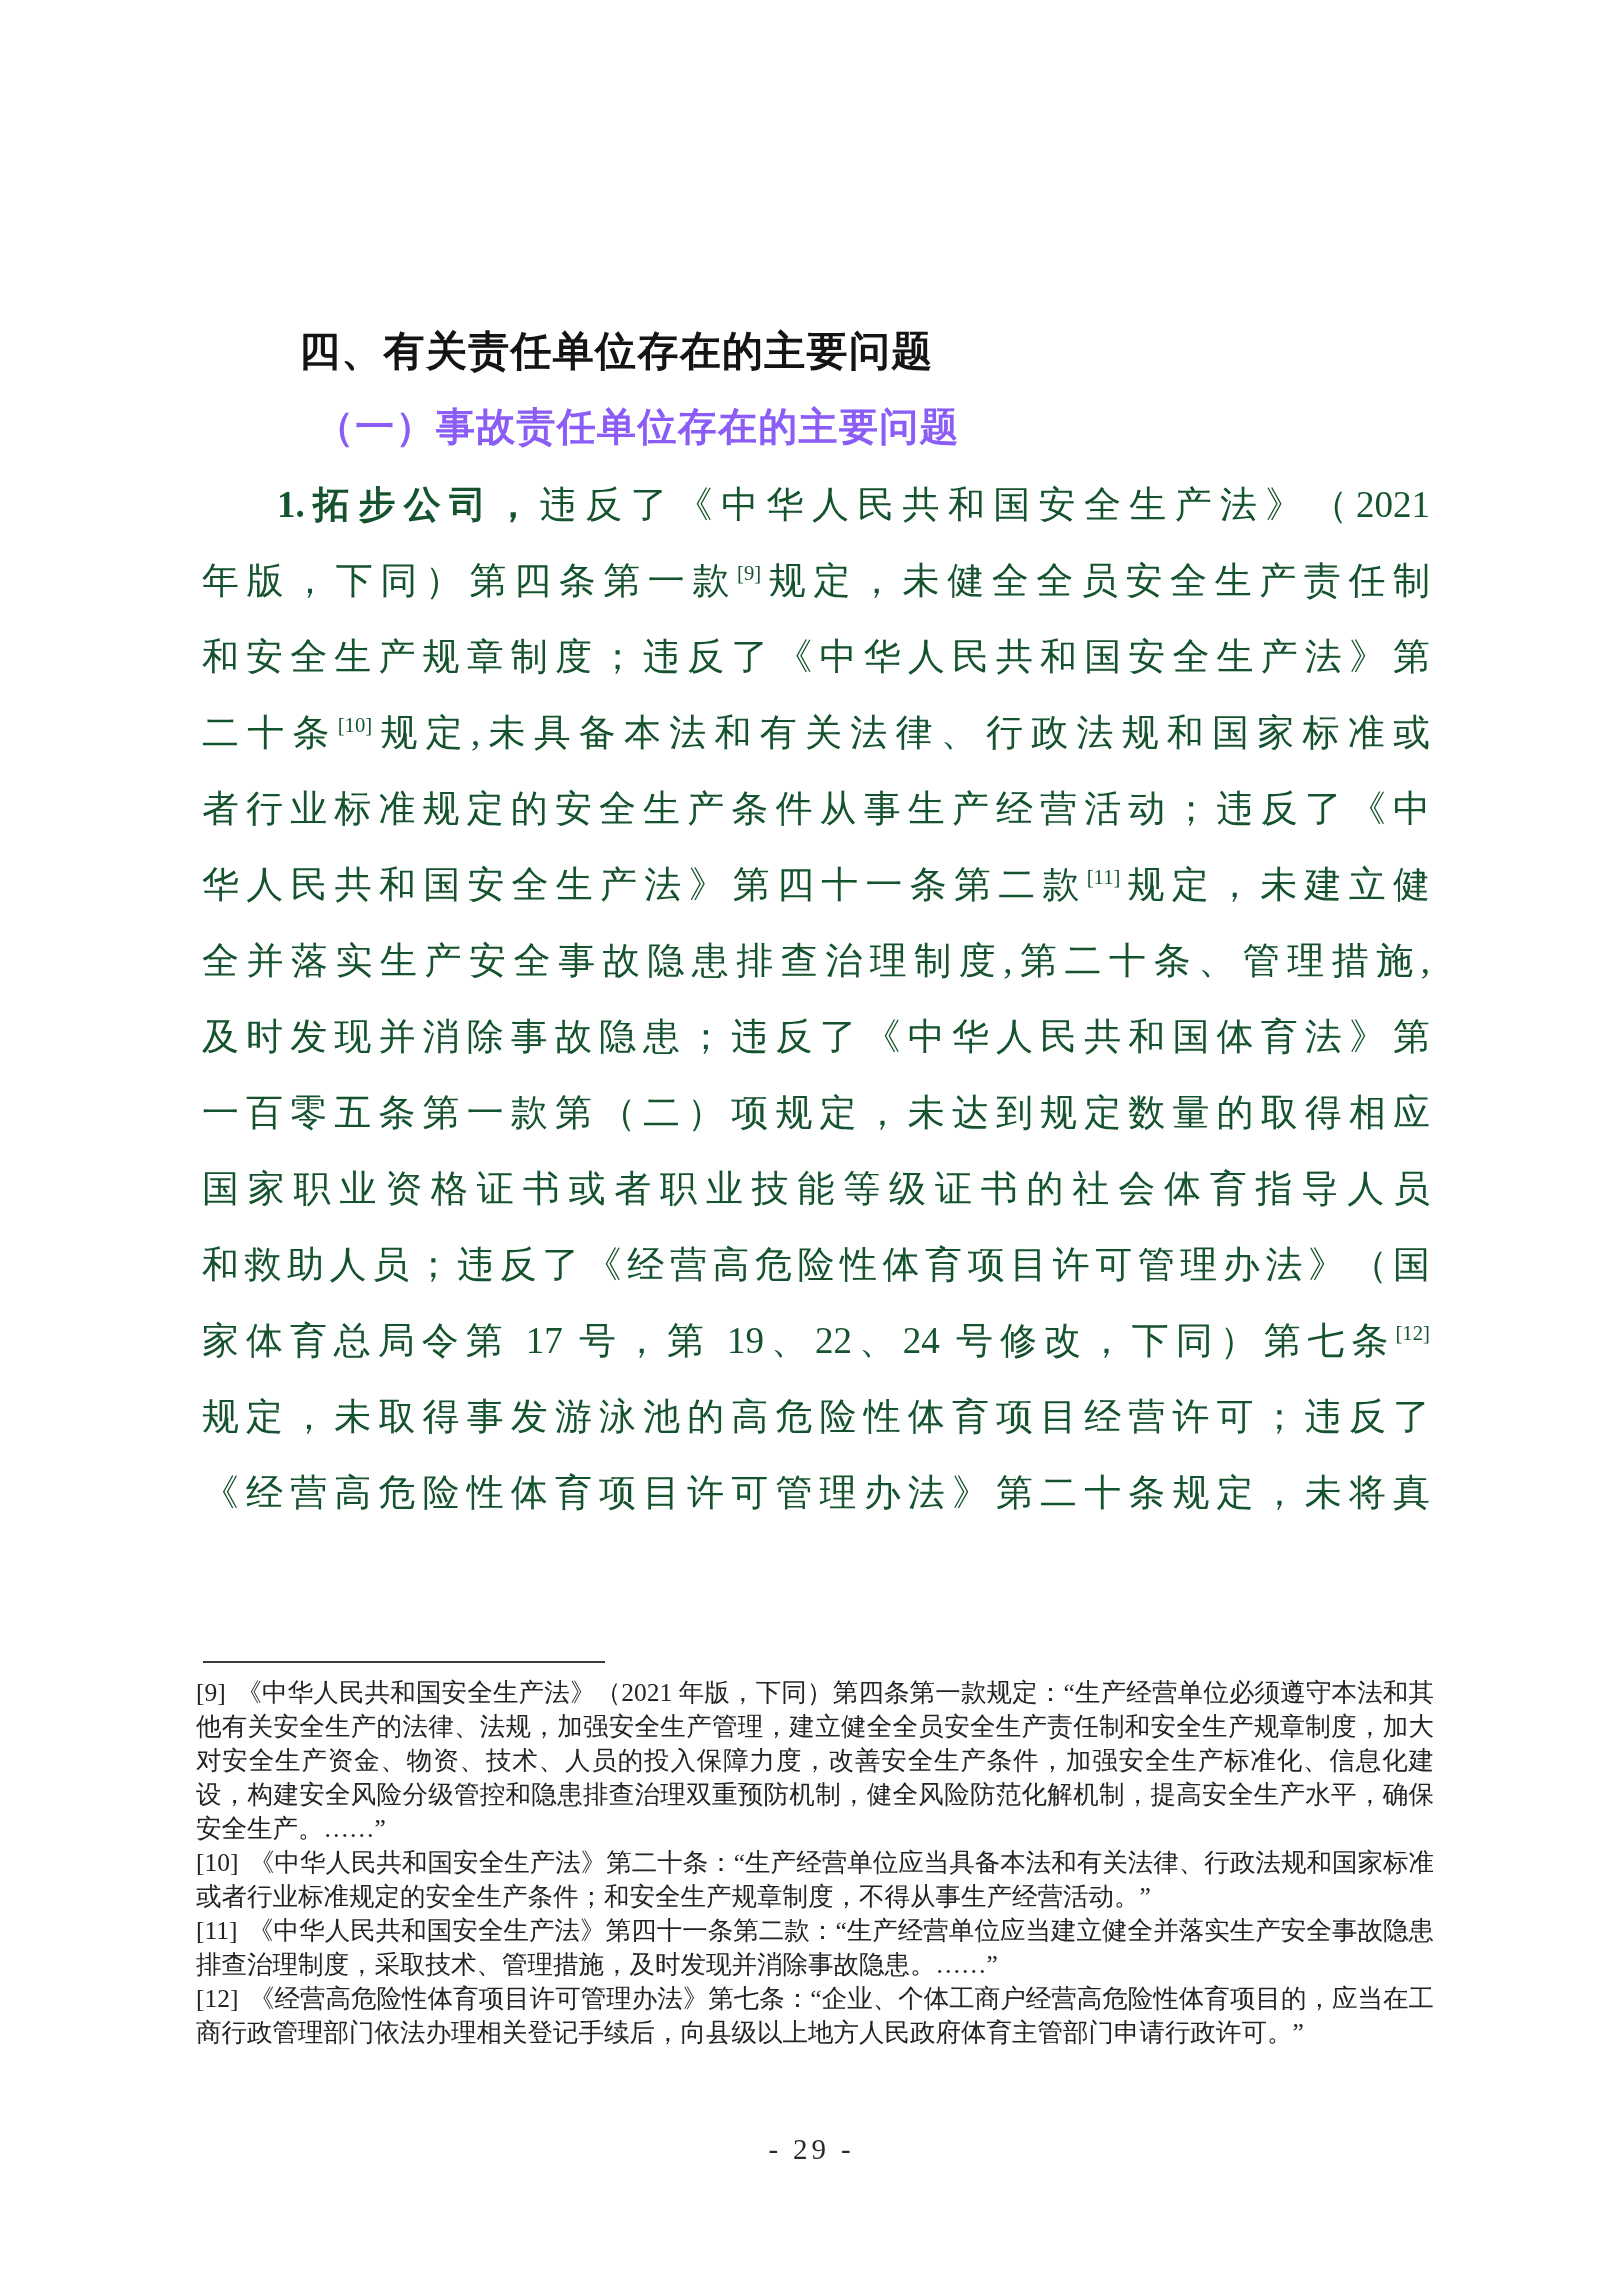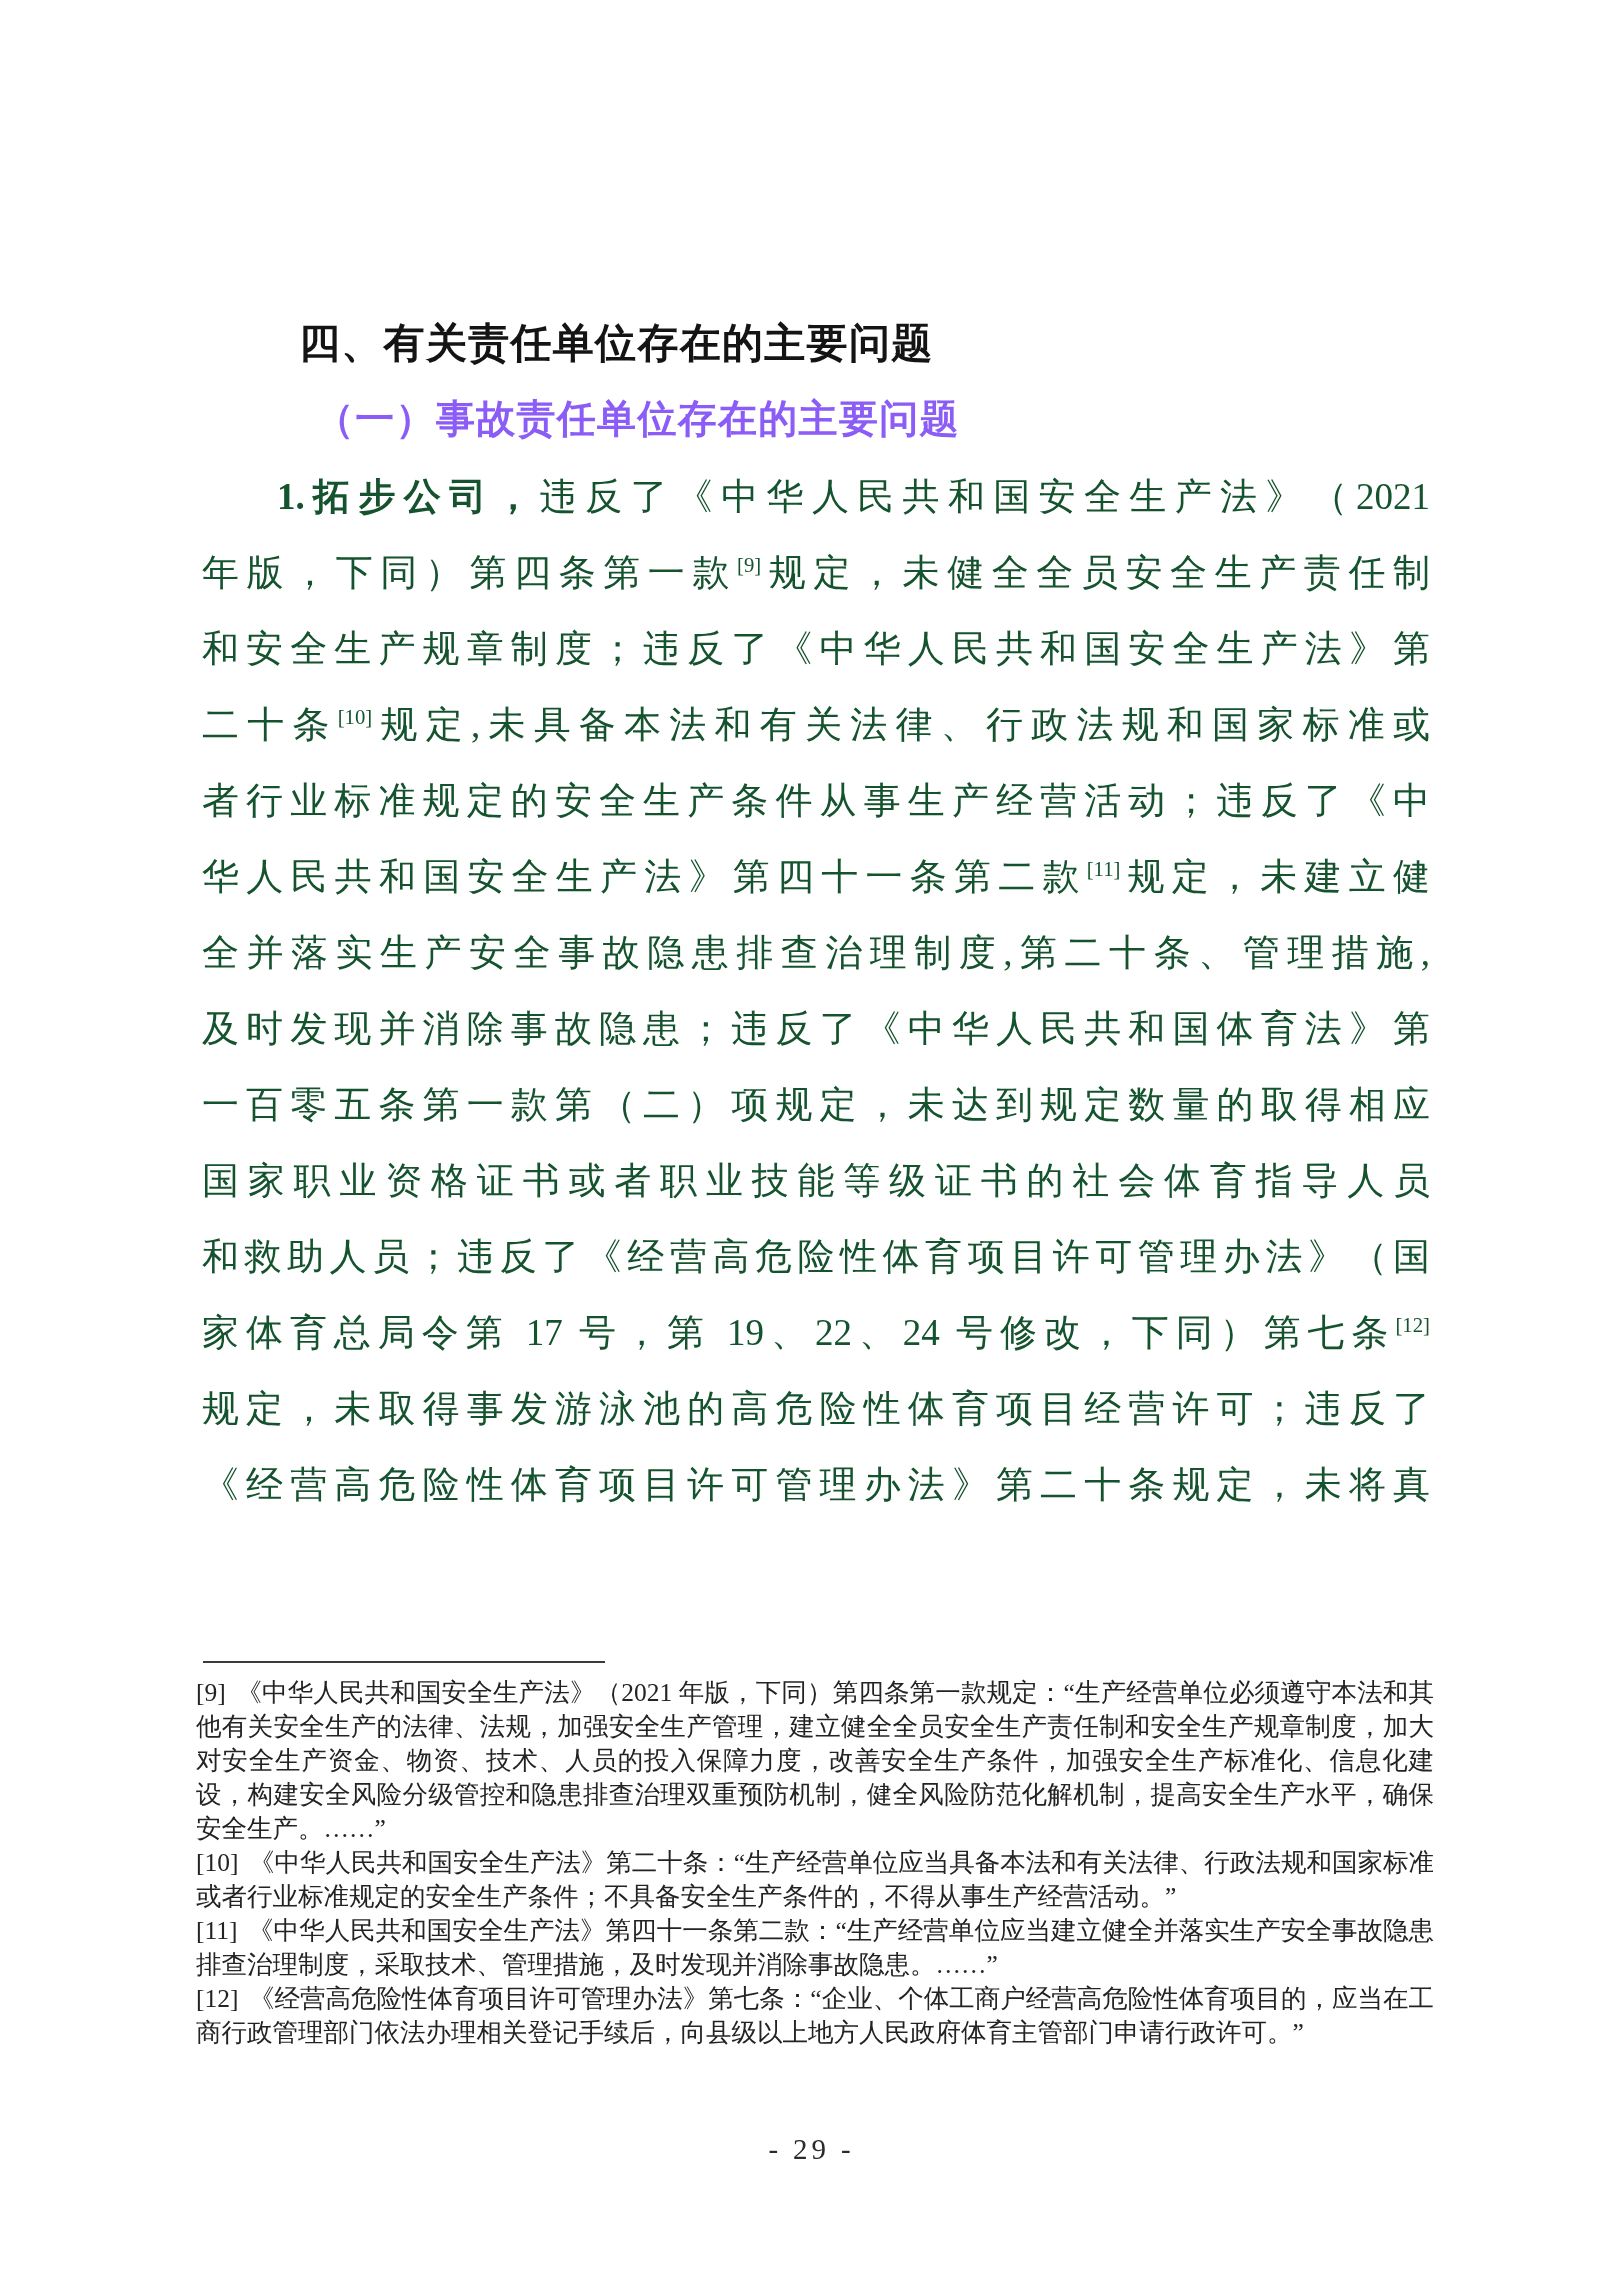--- a/index.html
+++ b/index.html
@@ -9,21 +9,21 @@
     width: 1623px;
     height: 2295px;
     background: #ffffff;
     color: #1b1b1b;
     font-family: "Liberation Serif", serif;
     overflow: hidden;
   }
   .content {
     position: absolute;
     left: 202px;
-    top: 306px;
+    top: 314px;
     width: 1228px;
   }
   .section-heading {
     font-family: "Liberation Sans", sans-serif;
     font-size: 41px;
     font-weight: 700;
     line-height: 75px;
     padding-left: 97px;
     letter-spacing: 1.3px;
     color: #141414;
@@ -110,20 +110,20 @@
         <div class="body-line"><span>家体育总局令第 17 号，第 19、22、24 号修改，下同）第七条</span><sup class="fn-ref">[12]</sup></div>
         <div class="body-line"><span>规定，未取得事发游泳池的高危险性体育项目经营许可；违反了</span></div>
         <div class="body-line"><span>《经营高危险性体育项目许可管理办法》第二十条规定，未将真</span></div>
       </div>
   </div>
 
   <div class="footnote-sep"></div>
 
   <div class="footnotes">
       <p class="footnote"><span class="fn-marker">[9]</span><span>《中华人民共和国安全生产法》（2021 年版，下同）第四条第一款规定：“生产经营单位必须遵守本法和其他有关安全生产的法律、法规，加强安全生产管理，建立健全全员安全生产责任制和安全生产规章制度，加大对安全生产资金、物资、技术、人员的投入保障力度，改善安全生产条件，加强安全生产标准化、信息化建设，构建安全风险分级管控和隐患排查治理双重预防机制，健全风险防范化解机制，提高安全生产水平，确保安全生产。……”</span></p>
-      <p class="footnote"><span class="fn-marker">[10]</span><span>《中华人民共和国安全生产法》第二十条：“生产经营单位应当具备本法和有关法律、行政法规和国家标准或者行业标准规定的安全生产条件；不具备安全生产条件的，不得从事生产经营活动。”</span></p>
+      <p class="footnote"><span class="fn-marker">[10]</span><span>《中华人民共和国安全生产法》第二十条：“生产经营单位应当具备本法和有关法律、行政法规和国家标准或者行业标准规定的安全生产条件；和安全生产规章制度，不得从事生产经营活动。”</span></p>
       <p class="footnote"><span class="fn-marker">[11]</span><span>《中华人民共和国安全生产法》第四十一条第二款：“生产经营单位应当建立健全并落实生产安全事故隐患排查治理制度，采取技术、管理措施，及时发现并消除事故隐患。……”</span></p>
       <p class="footnote"><span class="fn-marker">[12]</span><span>《经营高危险性体育项目许可管理办法》第七条：“企业、个体工商户经营高危险性体育项目的，应当在工商行政管理部门依法办理相关登记手续后，向县级以上地方人民政府体育主管部门申请行政许可。”</span></p>
     </div>
 
   <div class="page-number">- 29 -</div>
 </div>
 
 
 </body></html>

